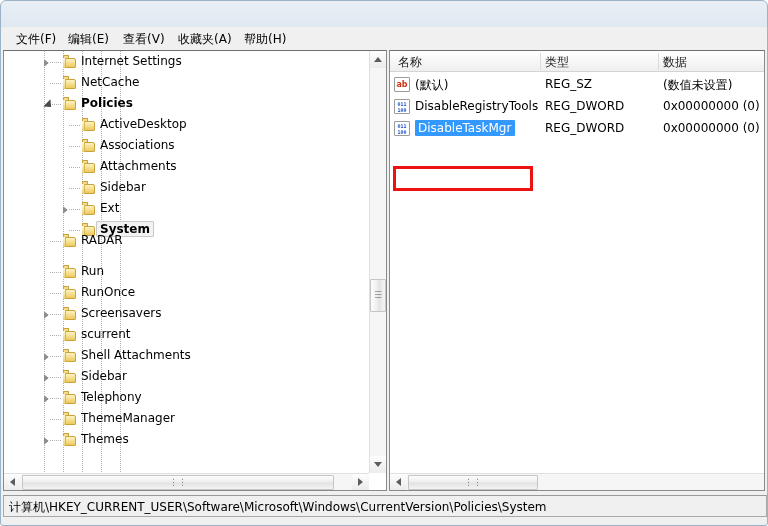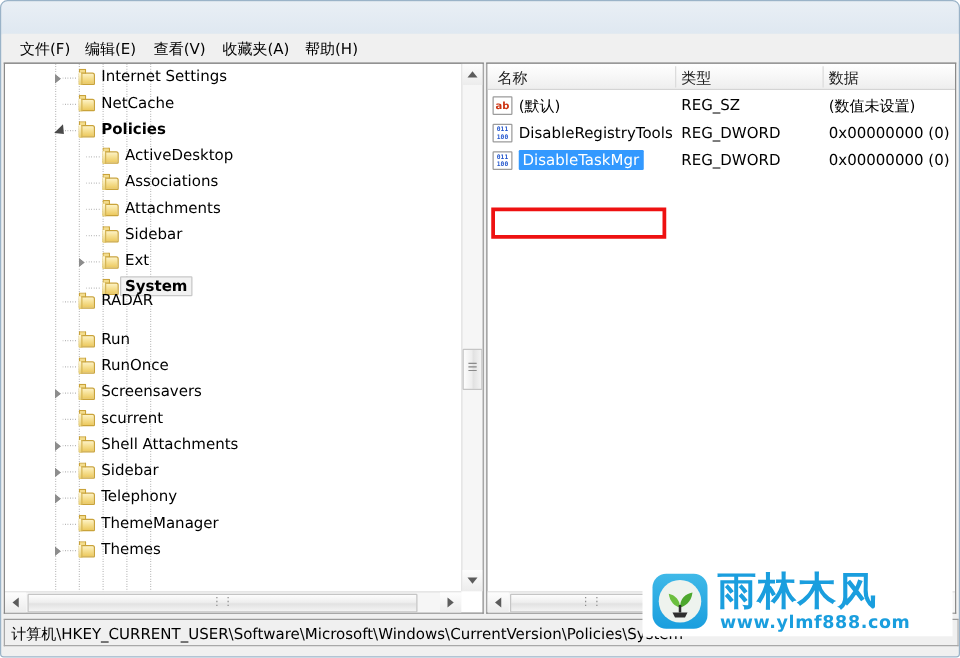--- a/index.html
+++ b/index.html
@@ -756,29 +756,14 @@
       </div>
     </div>
 
     <div id="redbox" style="border-color: rgb(238, 17, 17);"></div>
   </div>
 
   <div id="statusbar">
     <div id="status-text">计算机\HKEY_CURRENT_USER\Software\Microsoft\Windows\CurrentVersion\Policies\System</div>
   </div>
 
-  <div id="watermark">
-    <div id="wm-plate"></div>
-    <div id="wm-badge">
-      <div id="wm-badge-inner">
-        <svg width="34" height="34" viewBox="0 0 34 34">
-          <path d="M17 22 C17 16, 13 12, 8 11 C9 18, 13 21, 17 22 Z" fill="#6cbf3f"></path>
-          <path d="M17 22 C17 15, 21 11, 27 10 C26 18, 21 21, 17 22 Z" fill="#4da82e"></path>
-          <rect x="16" y="20" width="2" height="6" fill="#2f2f2f"></rect>
-          <path d="M11 26 L23 26 L21 30 L13 30 Z" fill="#2f2f2f"></path>
-        </svg>
-      </div>
-    </div>
-    <div id="wm-cn">雨林木风</div>
-    <div id="wm-url">www.ylmf888.com</div>
-  </div>
 
 </div>
 
 </body></html>

